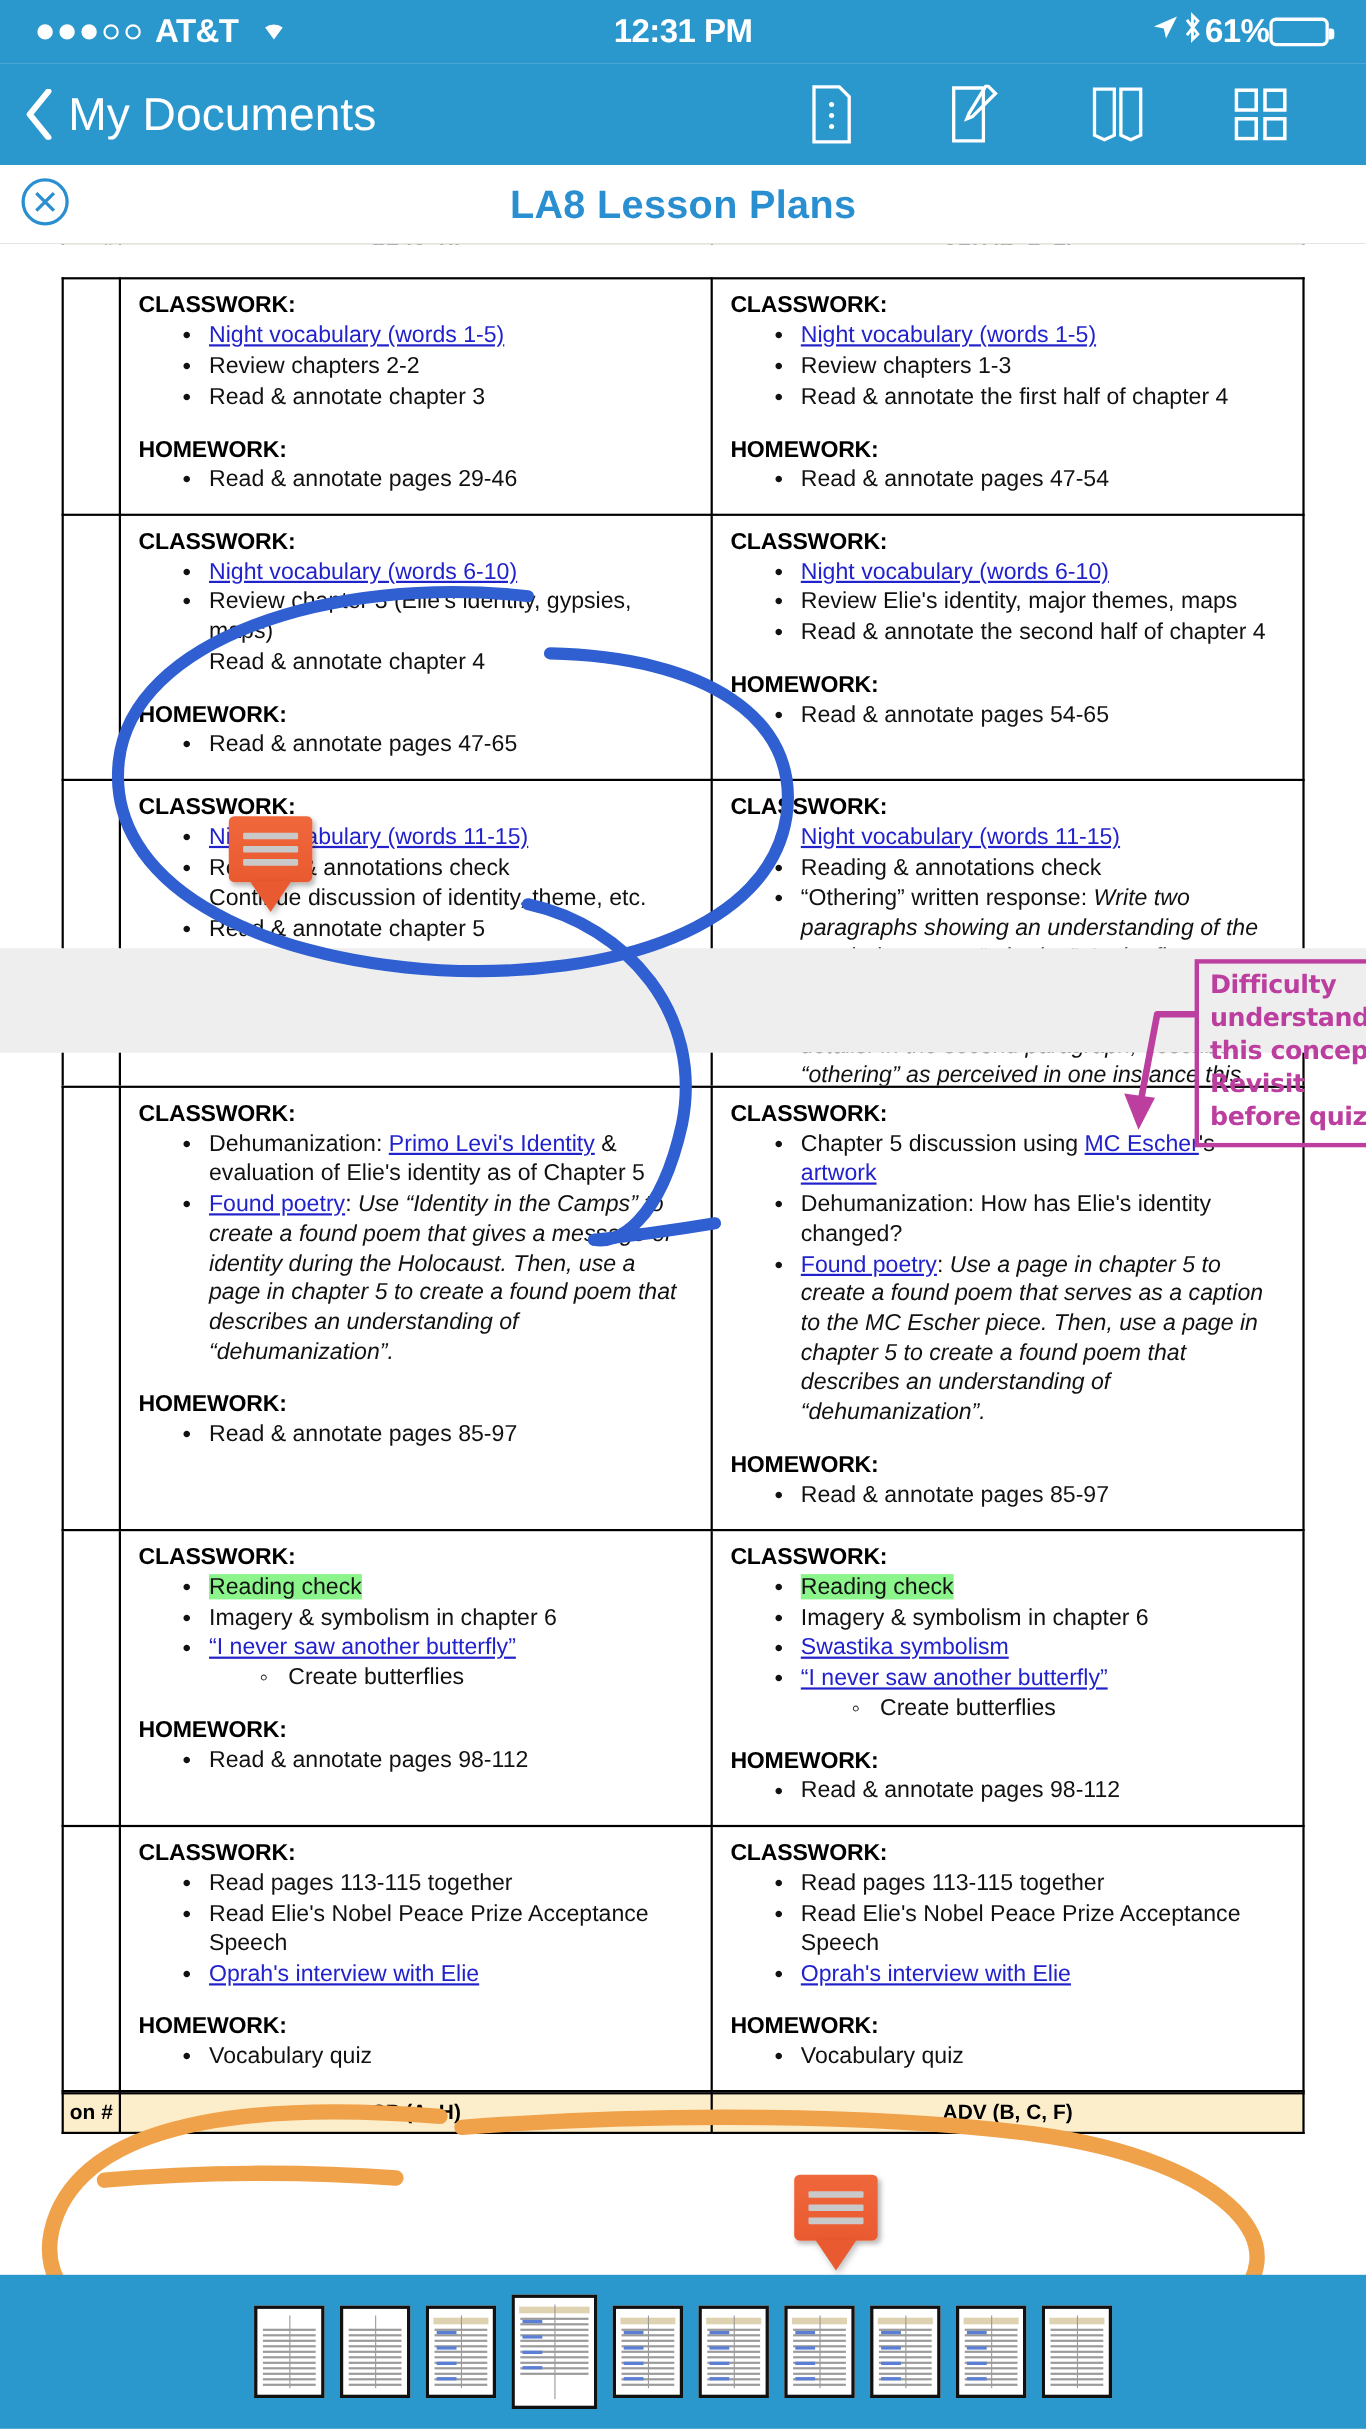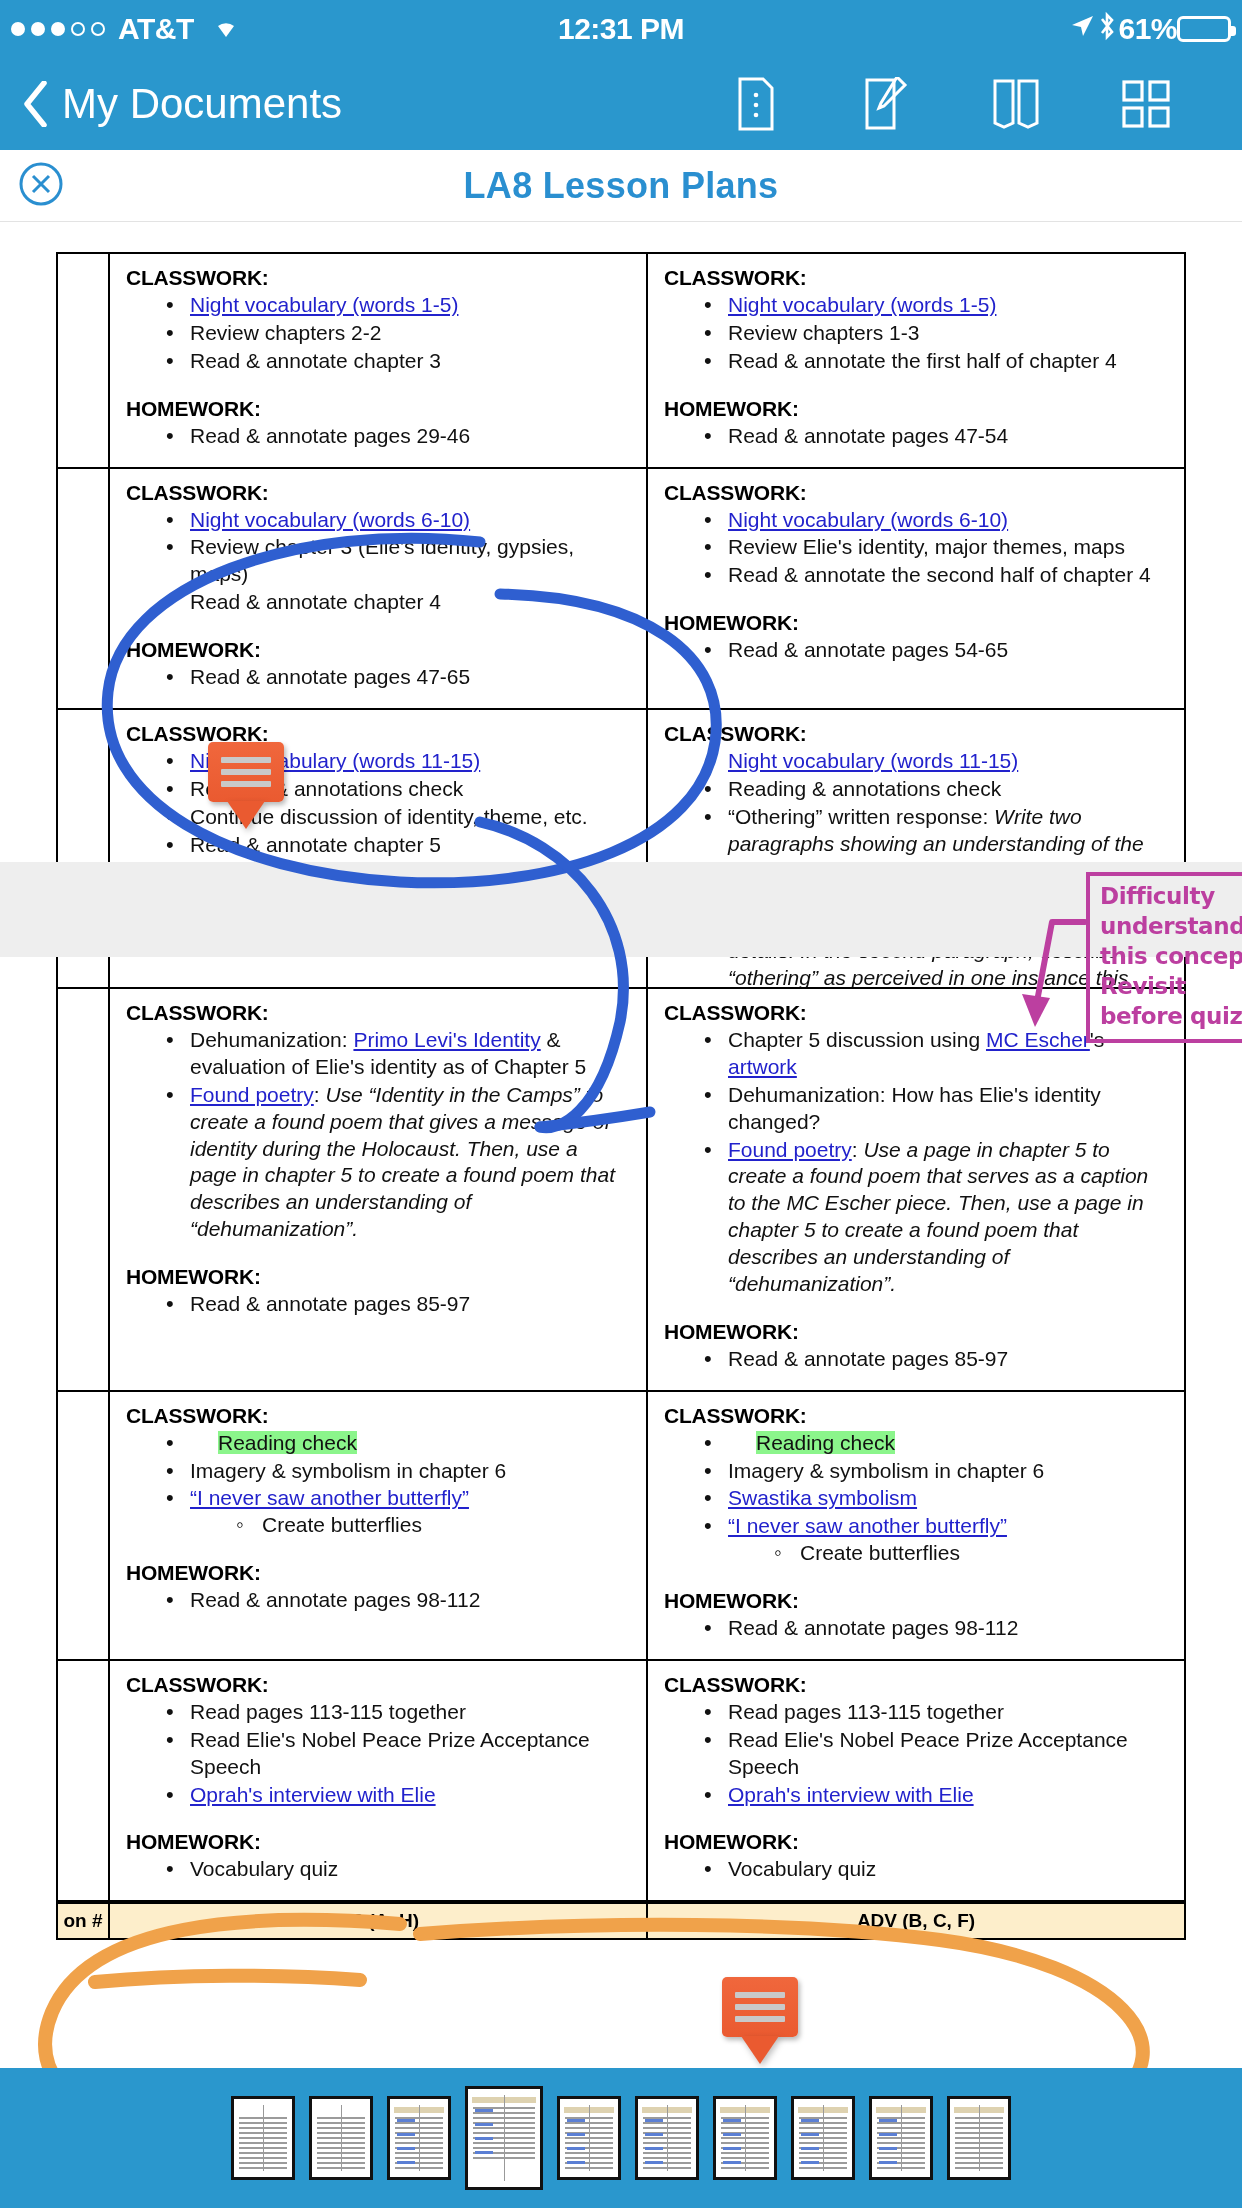--- a/index.html
+++ b/index.html
@@ -10,21 +10,21 @@
     overflow: hidden;
   }
 
   
   .status-bar {
     height: 58px;
     background: #2a97cd;
     color: #ffffff;
     display: flex;
     align-items: center;
-    padding: 0 11px;
+    padding: 0 34px;
     font-size: 30px;
     font-weight: 600;
     letter-spacing: -0.5px;
   }
   .sb-left { display: flex; align-items: center; gap: 9px; flex: 1; }
   .sb-center { flex: 0 0 auto; display: flex; justify-content: center; }
   .sb-right { display: flex; align-items: center; flex: 1; justify-content: flex-end; }
   .dots { display: flex; gap: 6px; align-items: center; }
   .dot { width: 14px; height: 14px; border-radius: 50%; border: 2px solid #fff; }
   .dot.filled { background: #fff; }
@@ -102,21 +102,21 @@
   .cw-label { font-size: 21px; font-weight: 700; color:#000; margin-bottom: 2px; letter-spacing: -0.2px; }
   .hw-label { font-size: 21px; font-weight: 700; color:#000; margin-top: 22px; margin-bottom: 2px; letter-spacing: -0.2px; }
   ul.bl { list-style: none; margin: 0 0 0 38px; padding: 0; }
   ul.bl > li { position: relative; font-size: 21px; line-height: 1.28; color:#111; padding-left: 26px; margin-bottom: 1px; }
   ul.bl > li::before { content: "\2022"; position: absolute; left: 2px; top: -1px; font-size: 22px; }
   ul.sub { list-style: none; margin: 0 0 0 46px; padding: 0; }
   ul.sub > li { position: relative; font-size: 21px; line-height: 1.28; padding-left: 26px; }
   ul.sub > li::before { content: "\25E6"; position: absolute; left: 0; top: -1px; font-size: 22px; }
   .lnk { color: #2222cc; text-decoration: underline; }
   .ital { font-style: italic; }
-  .hl-green { background: #8bf58b; margin-left: 28px; }
+  .hl-green { background: #8bf58b; }
 
   
   .clip-hdr {
     position:absolute; top:0; left:0; right:0; height: 30px; overflow:hidden;
   }
   .clip-hdr table { width: 1130px; margin: 0 auto; border-collapse: collapse; table-layout: fixed; }
   .clip-hdr td { background:#fdeecb; border:2px solid #000; text-align:center; font-weight:700; font-size:19px; height: 44px;
                  color:#000; position:relative; top:-16px; }
 
   

